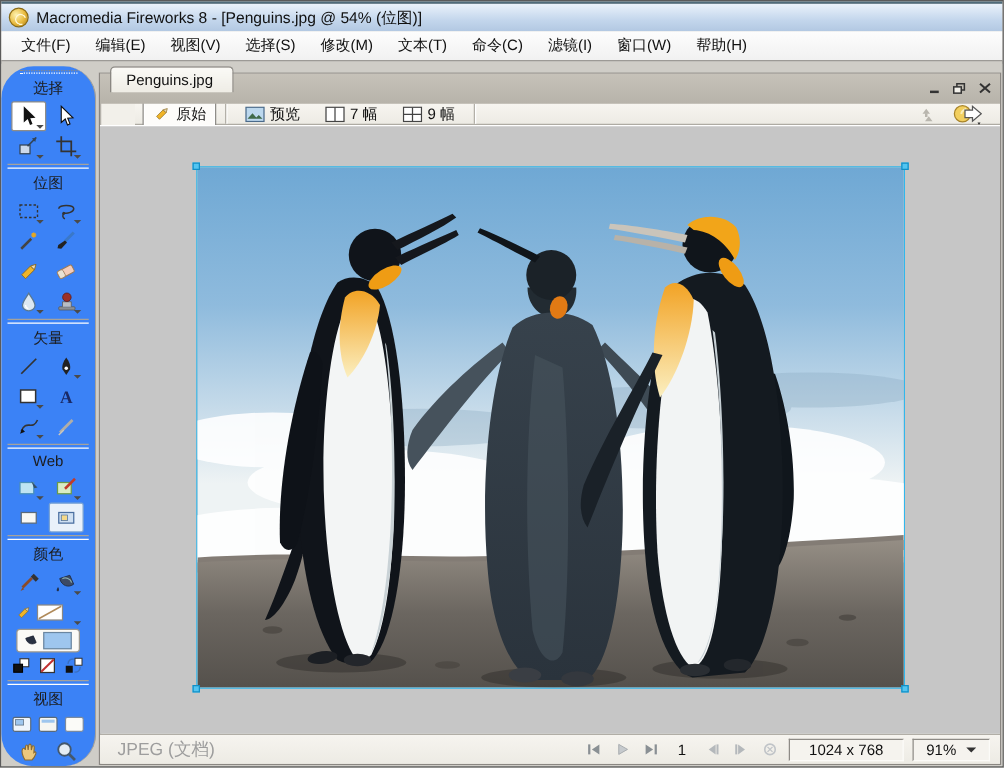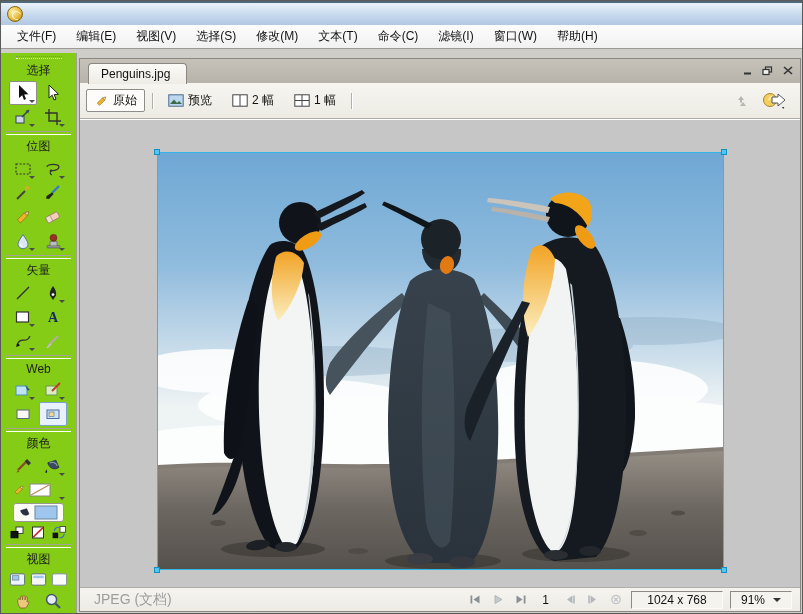--- a/index.html
+++ b/index.html
@@ -13,41 +13,41 @@
   .title-text { color:#111; font-size:12.5px; white-space:nowrap; }
 
   
   .menubar { height:24px; background:linear-gradient(#fdfdfd,#f1f1f1); border-bottom:1px solid #9c9a96; display:flex; align-items:center; padding-left:6px; }
   .menu-item { padding:3px 10px; color:#111; cursor:default; }
 
   
   .main { position:absolute; top:50px; left:0; right:0; bottom:0; background:#cfcdc7; }
 
   
-  .tools { position:absolute; left:0; top:2px; bottom:0; width:76px; background:#84cc16; border-right:1px solid #a3a09a; padding-top:2px; overflow:hidden; }
+  .tools { position:absolute; left:0; top:2px; bottom:0; width:76px; background:#3b82f6; border-right:1px solid #a3a09a; padding-top:2px; overflow:hidden;border-radius:26px; }
   .grip { width:46px; margin:1px auto 2px auto; border-top:1px dotted #8a8884; border-bottom:1px dotted #fff; height:3px; }
   .tsec-title { text-align:center; color:#1c1c1c; padding:1px 0 2px 0; font-size:12px; }
   .tgrid { display:grid; grid-template-columns:30px 30px; justify-content:center; }
   .tgrid3 { display:grid; grid-template-columns:21px 21px 21px; justify-content:center; }
   .tool { width:28px; height:24px; display:flex; align-items:center; justify-content:center; position:relative; border:1px solid transparent; }
   .tool.active { background:#ffffff; border:1px solid #8f8d88; border-radius:2px; }
   .tool.webactive { background:#e9f1fa; border:1px solid #7aa3d4; border-radius:2px; }
   .tool.small { width:20px; height:19px; }
   .tool .dd { position:absolute; right:1px; bottom:1px; width:0; height:0; border-left:3px solid transparent; border-right:3px solid transparent; border-top:3px solid #4a4a4a; }
   .tsep { height:4px; margin:2px 5px; border-top:1px solid #a5a29c; border-bottom:1px solid #ffffff; }
   .fillrow { grid-column:1 / span 2; justify-self:center; display:flex; align-items:center; gap:2px; background:#fbfaf7; border:1px solid #9a978f; border-radius:3px; padding:1px 3px; margin:1px 0; }
 
   
   .docwin { position:absolute; left:78px; top:7px; right:1px; bottom:1px; background:#f2f0ea; border:1px solid #8a8782; box-shadow:1px 1px 0 #b5b2ab inset; display:flex; flex-direction:column; }
-  .tabstrip { height:24px; background:linear-gradient(#c6c2b9,#b7b3aa); display:flex; align-items:flex-end; padding:0 4px; position:relative; }
+  .tabstrip { height:24px; background:linear-gradient(#c6c2b9,#b7b3aa); display:flex; align-items:flex-end; padding:10px 4px; position:relative; }
   .doc-tab { background:linear-gradient(#fbfaf6,#eeece5); border:1px solid #8a8782; border-bottom:none; border-radius:4px 4px 0 0; padding:3px 16px 3px 12px; margin-left:4px; color:#111; position:relative; top:1px; }
   .win-controls { position:absolute; right:4px; top:4px; display:flex; gap:3px; }
   .wbtn { width:17px; height:15px; display:flex; align-items:center; justify-content:center; }
 
-  .viewbar { height:36px; background:linear-gradient(#f7f5f0,#edebe4); border-bottom:1px solid #aeaba3; display:flex; align-items:center; padding:0 6px; gap:4px; }
+  .viewbar { height:17px; background:linear-gradient(#f7f5f0,#edebe4); border-bottom:1px solid #aeaba3; display:flex; align-items:center; padding:0 6px; gap:4px;margin-left:28px; }
   .vbtn { display:flex; align-items:center; gap:4px; padding:2px 7px; color:#111; border:1px solid transparent; border-radius:2px; }
   .vbtn.active { background:#fdfcfa; border-color:#8f8d88; box-shadow:0 0 0 1px #fff inset; }
   .vsep { width:1px; height:16px; background:#b3b0a8; margin:0 3px; box-shadow:1px 0 0 #fff; }
   .viewbar-right { margin-left:auto; display:flex; align-items:center; gap:10px; padding-right:6px; }
 
   .canvas { position:relative; flex:1; background:#c6c6c6; overflow:hidden; border-top:1px solid #fff; }
   .image-frame { position:absolute; left:77px; top:32px; width:567px; height:418px; border:1px solid #31b7ec; }
   .image-frame svg { display:block; }
   .handle { position:absolute; width:6px; height:6px; background:#53c5f1; border:1px solid #128fc6; }
   .h-tl { left:-4px; top:-4px; } .h-tr { right:-4px; top:-4px; }
@@ -60,20 +60,21 @@
   .frame-num { color:#111; padding:0 6px; }
   .sunken { background:#f5f3ee; border:1px solid; border-color:#8e8b86 #fcfbf8 #fcfbf8 #8e8b86; padding:1px 10px; color:#111; display:flex; align-items:center; gap:8px; }
   .sunken.dim { min-width:92px; justify-content:center; }
   .zoom-dd { width:0; height:0; border-left:4px solid transparent; border-right:4px solid transparent; border-top:4px solid #333; }
 </style>
 </head>
 <body>
 
 <div class="titlebar">
   <div class="fw-logo"></div>
+  <span class="title-text">Macromedia Fireworks 8 - [Penguins.jpg @ 54% (位图)]</span>
 </div>
 
 <div class="menubar">
   <span class="menu-item">文件(F)</span>
   <span class="menu-item">编辑(E)</span>
   <span class="menu-item">视图(V)</span>
   <span class="menu-item">选择(S)</span>
   <span class="menu-item">修改(M)</span>
   <span class="menu-item">文本(T)</span>
   <span class="menu-item">命令(C)</span>
@@ -396,29 +397,29 @@
             <rect x="0.8" y="0.8" width="14.4" height="11.4" fill="#bcd8ee" stroke="#4a6a8a" stroke-width="1"></rect>
             <path d="M2,10 L6,5.5 L9,9 L11,7 L14,10 Z" fill="#3f6a4a"></path>
           </svg>
         <span>预览</span>
       </div>
       <div class="vbtn">
         <svg width="16" height="13" viewBox="0 0 16 13">
             <rect x="0.8" y="0.8" width="14.4" height="11.4" fill="#fff" stroke="#444" stroke-width="1"></rect>
             <line x1="8" y1="1" x2="8" y2="12" stroke="#444" stroke-width="1"></line>
           </svg>
-        <span>2 幅</span>
+        <span>7 幅</span>
       </div>
       <div class="vbtn">
         <svg width="16" height="13" viewBox="0 0 16 13">
             <rect x="0.8" y="0.8" width="14.4" height="11.4" fill="#fff" stroke="#444" stroke-width="1"></rect>
             <line x1="8" y1="1" x2="8" y2="12" stroke="#444" stroke-width="1"></line>
             <line x1="1" y1="6.5" x2="15" y2="6.5" stroke="#444" stroke-width="1"></line>
           </svg>
-        <span>1 幅</span>
+        <span>9 幅</span>
       </div>
       <div class="vsep"></div>
       <div class="viewbar-right">
         <svg width="20" height="15" viewBox="0 0 20 15">
             <path d="M6,7 L9,3 L12,7 Z M8,13 L11,9 L14,13 Z" fill="#b9b6ae"></path>
             <rect x="8" y="6.6" width="2" height="3" fill="#b9b6ae"></rect>
           </svg>
         <div style="position:relative; width:26px; height:17px;">
           <svg width="26" height="17" viewBox="0 0 26 17">
             <circle cx="8" cy="8" r="6.5" fill="#f2cf5e" stroke="#a8842a" stroke-width="1"></circle>

